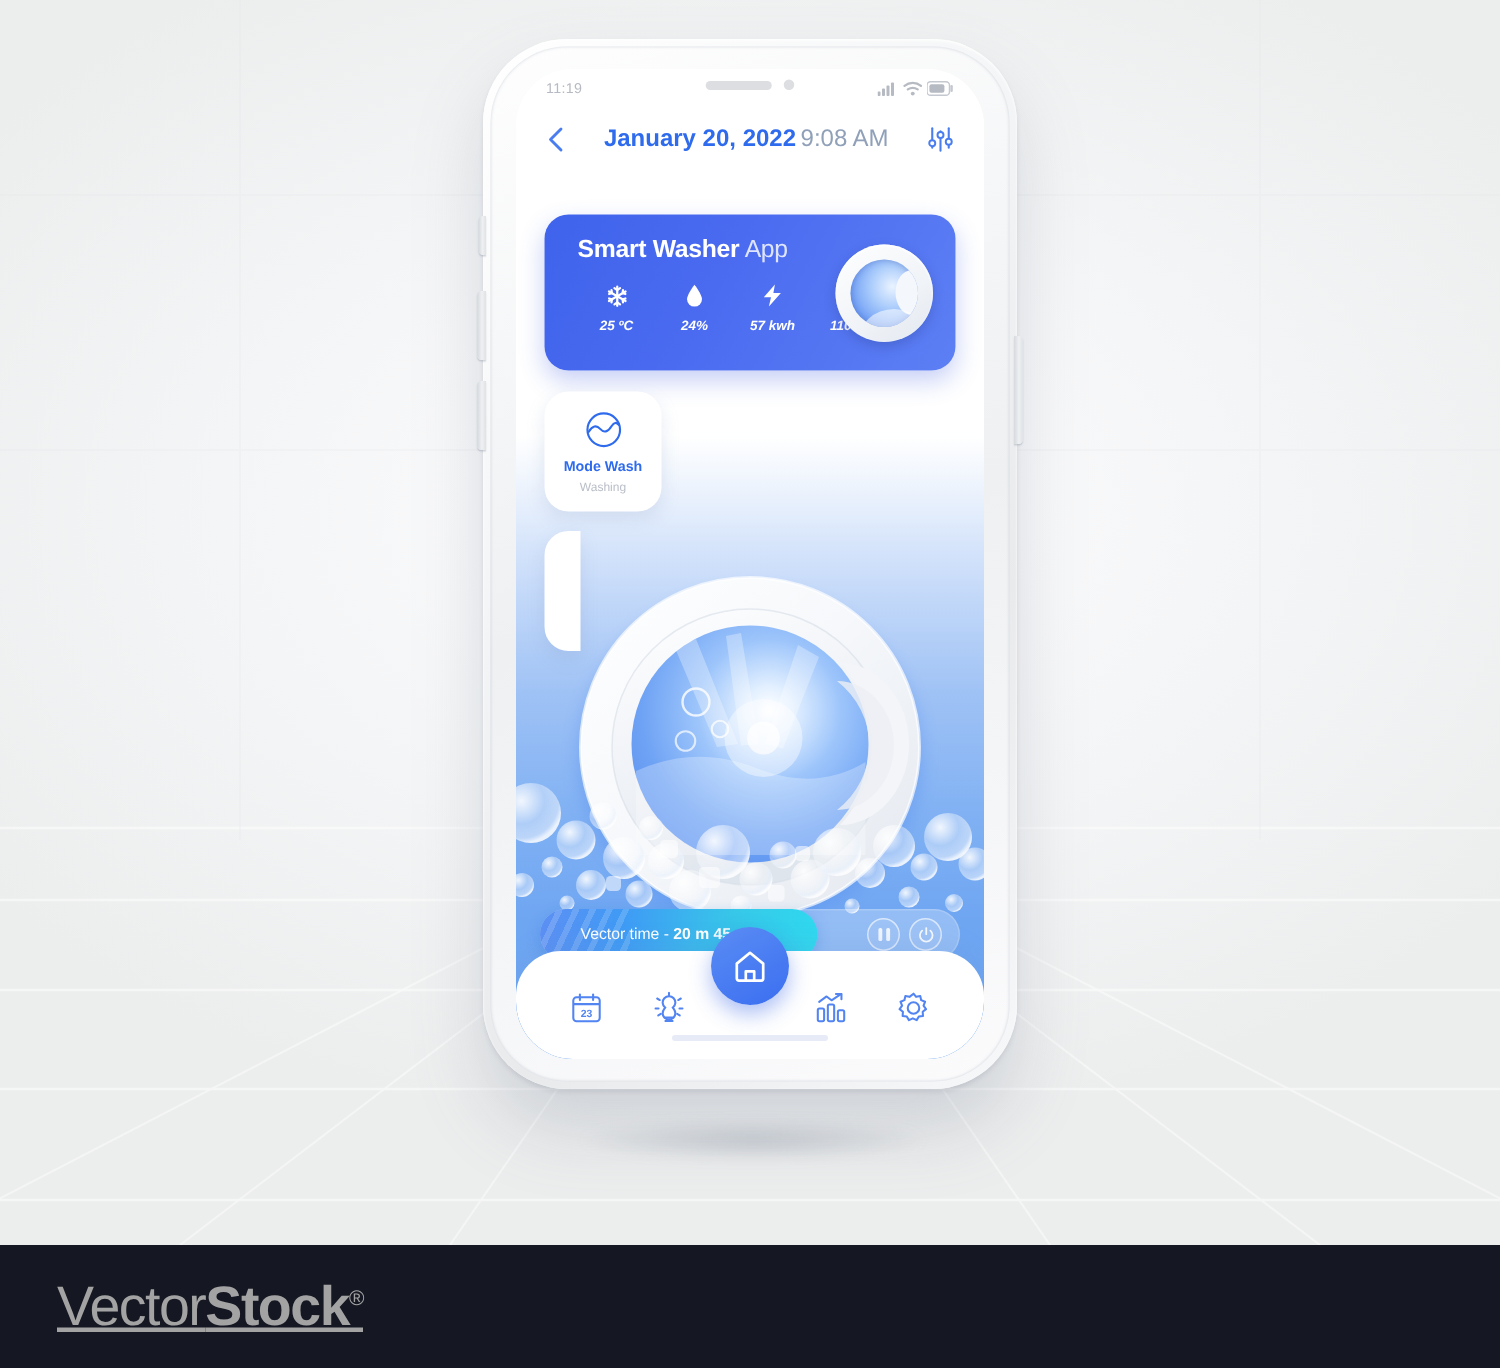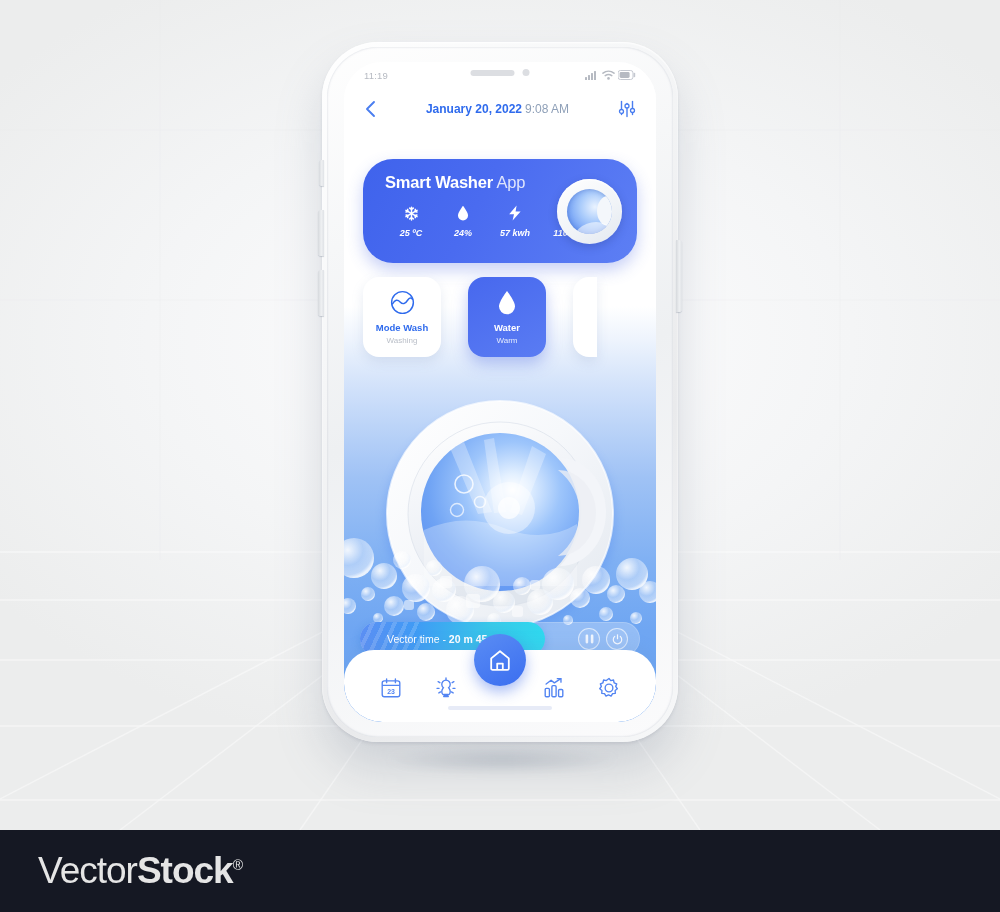--- a/index.html
+++ b/index.html
@@ -17,21 +17,21 @@
       radial-gradient(ellipse 640px 420px at 500px 340px, #fdfdfe 0%, #f4f5f6 55%, #eceded 100%);
     overflow:hidden;
   }
   .grid-lines {
     position:absolute; left:0; top:0; width:1000px; height:830px;
     opacity:.55; pointer-events:none;
   }
 
   
   #phone {
-    position:absolute; left:322px; top:42px; width:356px; height:700px;
+    position:absolute; left:322px; top:26px; width:356px; height:700px;
     border-radius:56px;
     background:linear-gradient(135deg,#ffffff 0%,#f6f7f8 30%,#e9eaec 68%,#f7f8f9 100%);
     box-shadow:
       0 2px 3px rgba(120,130,145,.18),
       0 26px 46px rgba(120,132,150,.26),
       inset 0 1px 2px rgba(255,255,255,.95);
   }
   #phone::after{
     content:""; position:absolute; inset:5px; border-radius:51px;
     background:linear-gradient(160deg,#fefefe,#eef0f2 50%,#fbfbfc);
@@ -83,28 +83,28 @@
     display:flex; align-items:center; gap:8px;
   }
   .island .slot{ width:44px; height:6px; border-radius:3px; background:#dcdee2; }
   .island .cam { width:7px;  height:7px; border-radius:50%; background:#dcdee2; }
 
   
   .header{
     position:absolute; left:0; top:26px; width:312px; height:42px; z-index:9;
     display:flex; align-items:center; justify-content:space-between; padding:0 20px;
   }
-  .hdr-title{ font-size:12px; white-space:nowrap; }
+  .hdr-title{ font-size:16px; white-space:nowrap; }
   .hdr-date{ color:#2f6bed; font-weight:bold; }
   .hdr-time{ color:#8fa0b8; margin-left:3px; }
 
   
   .banner{
     position:absolute; left:19px; top:97px; width:274px; height:104px; z-index:8;
-    border-radius:30px;
+    border-radius:16px;
     background:linear-gradient(118deg,#3f63ec 0%,#4a6bf0 42%,#5d7ff4 100%);
     box-shadow:0 7px 16px rgba(70,100,225,.30);
     padding:14px 0 0 22px;
   }
   .banner-title{ font-size:16.5px; color:#fff; letter-spacing:-.2px; }
   .banner-title b{ font-weight:bold; }
   .banner-title span{ font-weight:normal; opacity:.82; }
   .stats{ display:flex; gap:0; margin-top:11px; }
   .stat{ width:52px; text-align:center;font-style:italic; }
   .stat .si{ height:20px; display:flex; align-items:center; justify-content:center; }
@@ -125,21 +125,21 @@
     border-radius:50%; background:#f4f7fb;
   }
   .mini-washer .glass::after{
     content:""; position:absolute; left:5px; bottom:-10px; width:48px; height:22px;
     border-radius:50% 50% 0 0 / 100% 100% 0 0; background:rgba(255,255,255,.55);
   }
 
   
   .modes{
     position:absolute; left:19px; top:215px; width:300px; height:80px; z-index:8;
-    display:flex; gap:27px;
+    display:flex; gap:13px;flex-direction:column;
   }
   .mcard{
     width:78px; height:80px; border-radius:16px; background:#fff;
     box-shadow:0 5px 12px rgba(120,145,190,.18);
     display:flex; flex-direction:column; align-items:center; justify-content:center; gap:2px;
     flex:0 0 auto;
   }
   .mcard .mi{ height:26px; display:flex; align-items:center; justify-content:center; }
   .mcard .ml{ font-size:9.5px; font-weight:bold; color:#2f6bed; margin-top:4px; }
   .mcard .ms{ font-size:8px; color:#b9bec7; margin-top:1px; }
@@ -202,21 +202,21 @@
     width:104px; height:4px; border-radius:2px; background:#e7ebf7;
   }
 
   
   #footer{
     position:absolute; left:0; top:830px; width:1000px; height:82px;
     background:#151823;
     display:flex; align-items:center; justify-content:space-between;
     padding:0 38px;
   }
-  .vs-logo{ font-size:37px; color:#e5e5e5; letter-spacing:-1px; font-weight:normal; }
+  .vs-logo{ font-size:37px; color:#a3a3a3; letter-spacing:-1px; font-weight:normal;text-decoration:underline; }
   .vs-logo b{ font-weight:bold; }
   .vs-logo sup{ font-size:14px; vertical-align:super; }
   .vs-url{ font-size:22px; color:#fff; letter-spacing:-.3px; }
 </style>
 </head>
 <body>
 
 <div id="stage">
 
   <svg class="grid-lines" viewBox="0 0 1000 830">
@@ -467,29 +467,20 @@
           <div class="mi">
             <svg width="25" height="25" viewBox="0 0 26 26">
               <circle cx="13" cy="13" r="11.3" fill="none" stroke="#2f6bed" stroke-width="1.5"></circle>
               <path d="M2.6 14.4 Q6.5 8 10.5 12.4 Q14.5 16.8 18.5 10.4 Q21 6.6 23.4 9.6" fill="none" stroke="#2f6bed" stroke-width="1.5" stroke-linecap="round"></path>
             </svg>
           </div>
           <div class="ml">Mode Wash</div>
           <div class="ms">Washing</div>
         </div>
 
-        <div class="mcard active">
-          <div class="mi">
-            <svg width="18" height="25" viewBox="0 0 18 25">
-              <path d="M9 1 C9 1 17 11.5 17 16.3 A8 8 0 0 1 1 16.3 C1 11.5 9 1 9 1 Z" fill="#ffffff"></path>
-            </svg>
-          </div>
-          <div class="ml">Water</div>
-          <div class="ms">Warm</div>
-        </div>
 
 
         <div class="mcard partial"></div>
       </div>
 
       <div class="progwrap">
         <div class="progfill" style="width: 66%;">
           <div class="stripes"></div>
         </div>
         <div class="progtext"><span>Vector time - </span><b>20 m 45 s</b></div>

